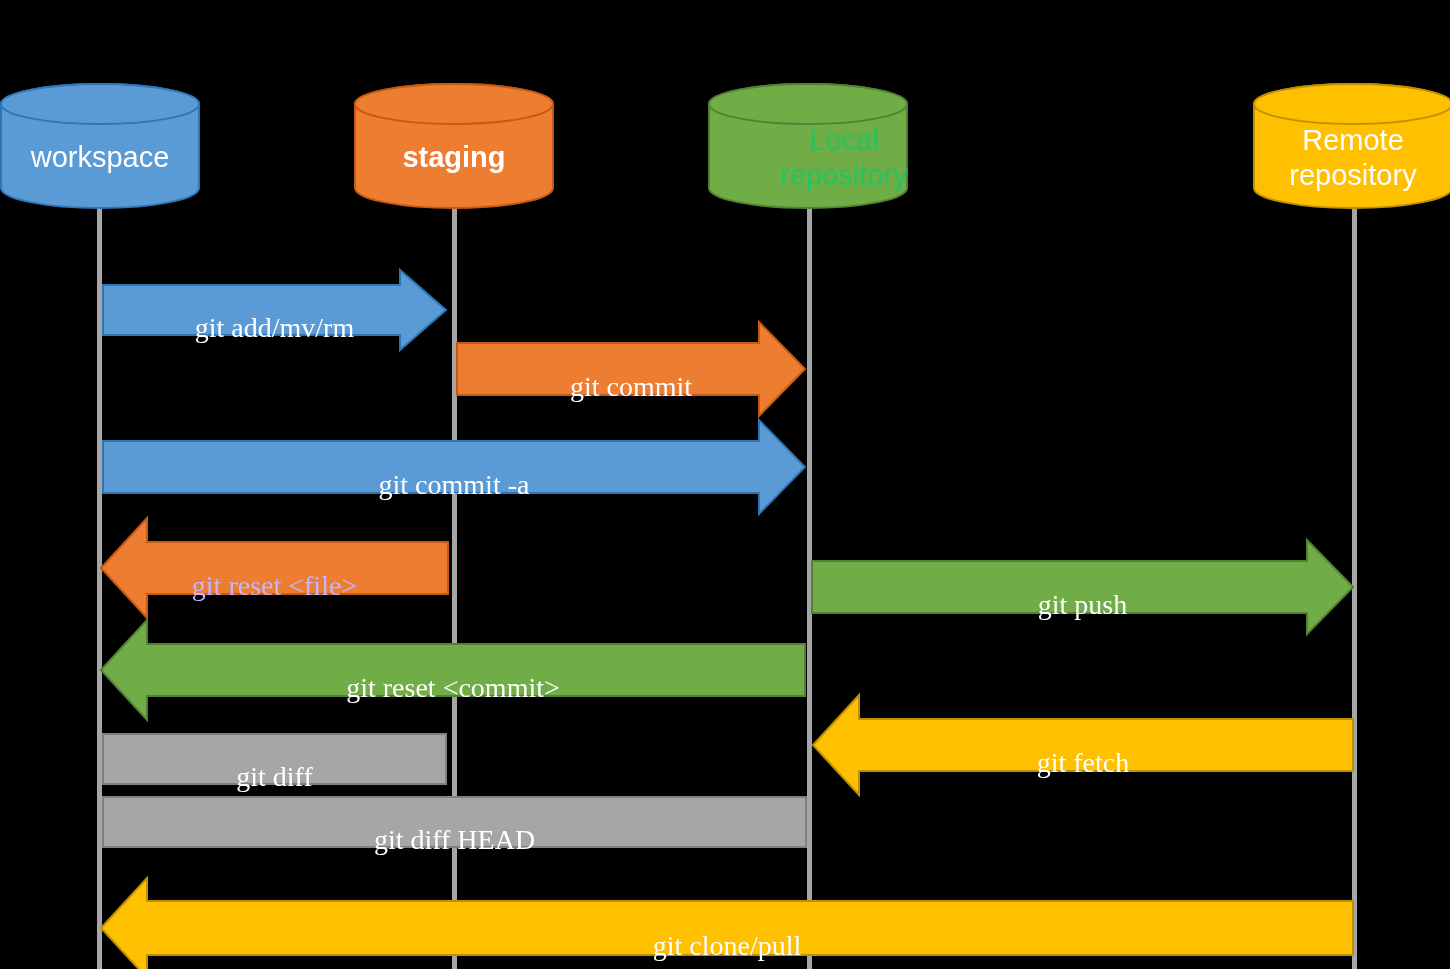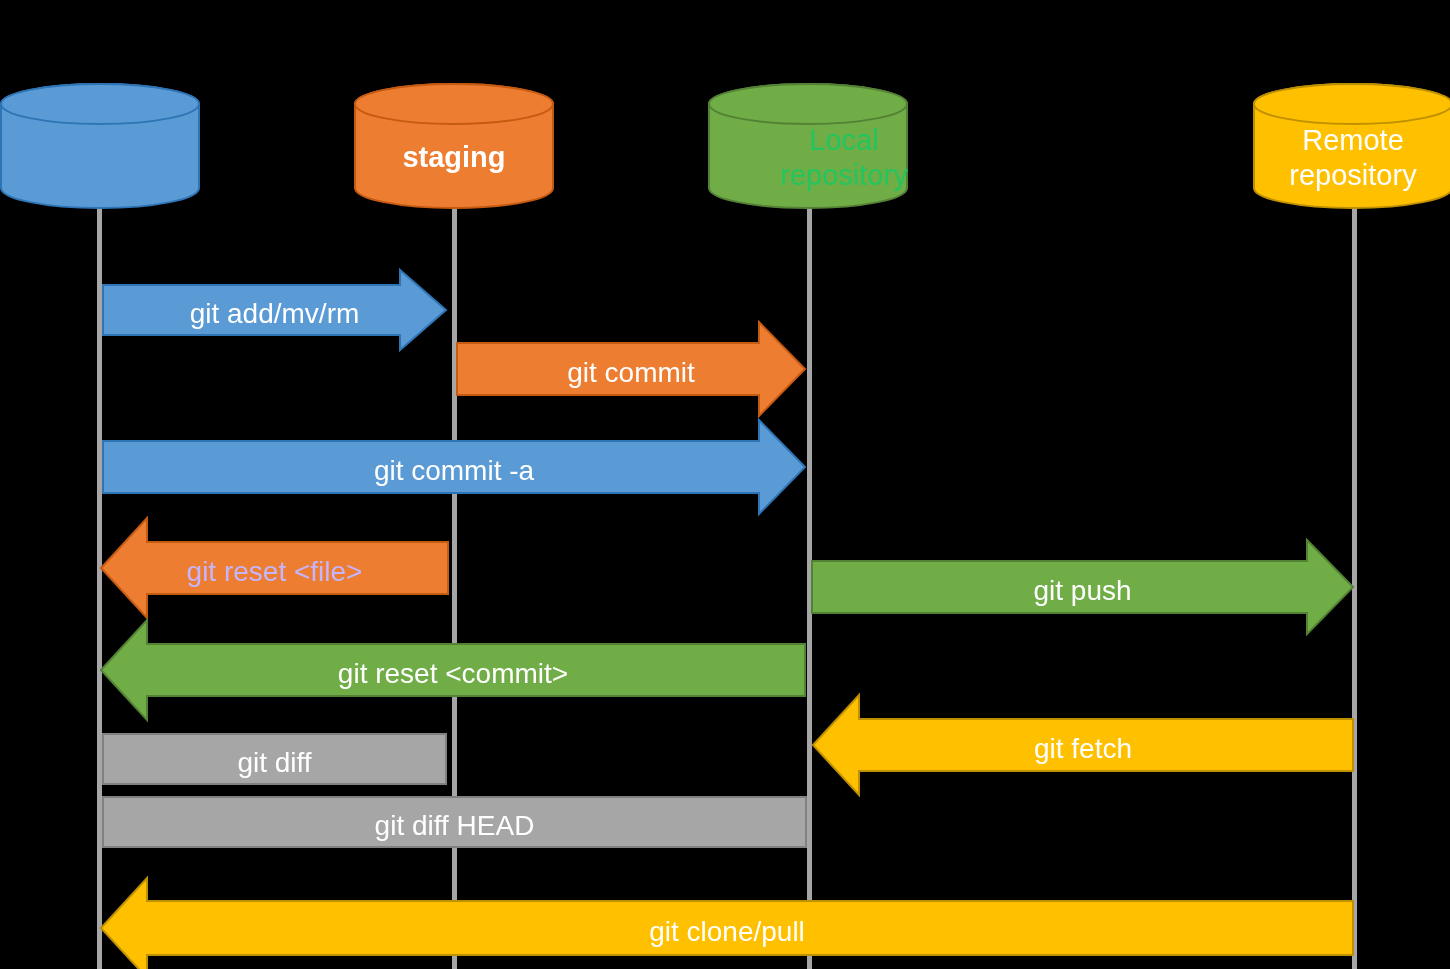--- a/index.html
+++ b/index.html
@@ -48,29 +48,29 @@
   .flow {
     position: absolute;
   }
   .flow svg {
     display: block;
     overflow: visible;
   }
   .flow-label {
     position: absolute;
     left: 0;
-    top: 4px;
+    top: 18px;
     width: 100%;
     height: 100%;
     display: flex;
     align-items: center;
     justify-content: center;
     color: #FFFFFF;
     font-size: 28px;
-    font-family: Liberation Sans, sans-serif;
+    font-family: Liberation Serif, serif;
     pointer-events: none;
     white-space: nowrap;
   }
 </style>
 </head>
 <body>
 
 <div id="canvas">
   <div id="lifelines">
       <div class="lifeline" style="left: 97px; top: 206px; height: 763px; background: rgb(166, 166, 166);"></div>
@@ -139,20 +139,21 @@
         </svg>
         <div class="flow-label" style="color: rgb(255, 255, 255);">git clone/pull</div>
       </div>
     </div>
   <div id="nodes">
       <div class="cylinder" style="left: 0px; top: 84px; width: 200px; height: 124px;">
         <svg width="200" height="124" viewBox="0 0 200 124">
           <path d="M1,20 L1,104 A99,20 0 0 0 199,104 L199,20 A99,20 0 0 0 1,20 Z" fill="#5B9BD5" stroke="#2E75B6" stroke-width="2"></path>
           <ellipse cx="100" cy="20" rx="99" ry="20" fill="#5B9BD5" stroke="#2E75B6" stroke-width="2"></ellipse>
         </svg>
+        <div class="cyl-label" style="color: rgb(255, 255, 255); top: 56.31px;">workspace</div>
       </div>
       <div class="cylinder" style="left: 354px; top: 84px; width: 200px; height: 124px;">
         <svg width="200" height="124" viewBox="0 0 200 124">
           <path d="M1,20 L1,104 A99,20 0 0 0 199,104 L199,20 A99,20 0 0 0 1,20 Z" fill="#ED7D31" stroke="#C55A11" stroke-width="2"></path>
           <ellipse cx="100" cy="20" rx="99" ry="20" fill="#ED7D31" stroke="#C55A11" stroke-width="2"></ellipse>
         </svg>
         <div class="cyl-label" style="color: rgb(255, 255, 255); top: 56.31px; font-weight: bold;">staging</div>
       </div>
       <div class="cylinder" style="left: 708px; top: 84px; width: 200px; height: 124px;">
         <svg width="200" height="124" viewBox="0 0 200 124">

